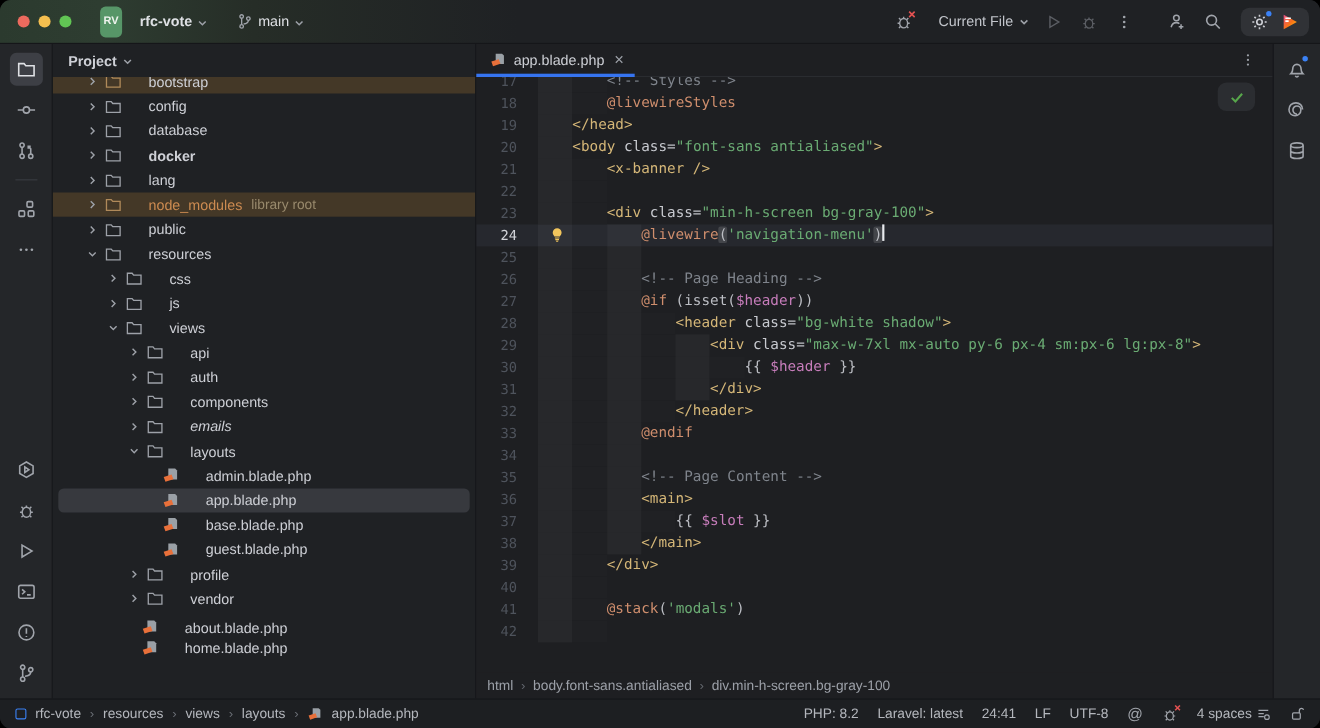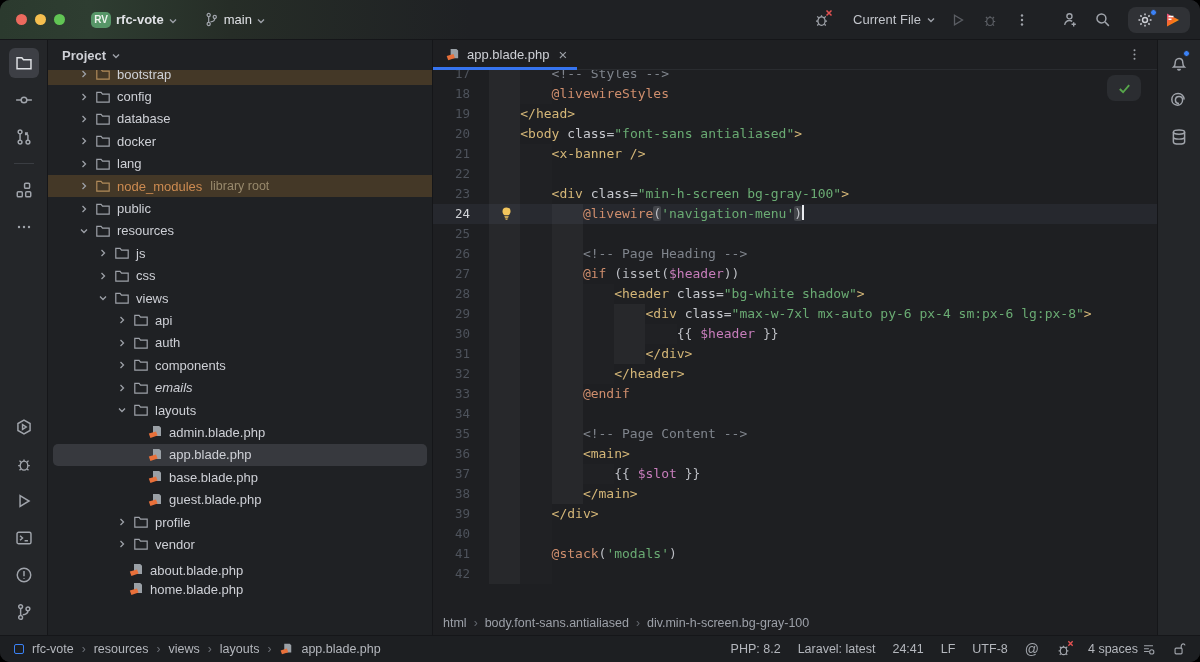--- a/index.html
+++ b/index.html
@@ -15,22 +15,22 @@
   .window{width:1200px;height:662px;border-radius:10px;overflow:hidden;background:var(--win);display:flex;flex-direction:column;}
   svg{display:block;}
   .ic{color:#a0a4ab;display:flex;align-items:center;justify-content:center;}
 
   
   .titlebar{height:40px;flex:0 0 40px;display:flex;align-items:center;
     background:linear-gradient(90deg,#2b3a2e 0px,#2e3d31 90px,#262d27 230px,#1f2124 470px,#1f2124 100%);
     border-bottom:1px solid var(--border);padding:0 10px 0 16px;}
   .traffic{display:flex;gap:8px;margin-right:26px;}
   .tl{width:11px;height:11px;border-radius:50%;}
-  .proj-badge{width:20px;height:16px;border-radius:5px;background:#579668;color:#eef3ee;font-size:10px;font-weight:bold;
-    display:flex;align-items:center;justify-content:center;margin-right:5px;}
+  .proj-badge{width:20px;height:28px;border-radius:5px;background:#579668;color:#eef3ee;font-size:10px;font-weight:bold;
+    display:flex;align-items:center;justify-content:center;margin-right:16px;}
   .tb-name{color:#dfe1e5;font-size:13px;font-weight:600;}
   .chev-s{margin:2px 0 0 4px;color:#9da1a8;}
   .tb-group{display:flex;align-items:center;}
   .branch{margin-left:26px;}
   .tb-spacer{flex:1;}
   .tb-btn{width:28px;height:28px;border-radius:6px;display:flex;align-items:center;justify-content:center;color:#a0a4ab;}
   .tb-btn.dis{color:#5b5e64;}
   .runconf{color:#c2c5cb;font-size:13px;margin:0 4px 0 14px;display:flex;align-items:center;gap:5px;}
   .tb-right{display:flex;align-items:center;gap:4px;}
   .pill{display:flex;align-items:center;gap:10px;background:#303236;border-radius:8px;padding:4px 8px;margin-left:8px;}
@@ -51,21 +51,21 @@
   .project{width:385px;background:var(--panel);border-right:1px solid var(--border);display:flex;flex-direction:column;min-height:0;}
   .p-head{height:30px;flex:0 0 30px;display:flex;align-items:center;padding-left:14px;color:var(--txt);font-size:13px;font-weight:700;}
   .tree{flex:1;overflow:hidden;position:relative;}
   .trow{height:22.4px;display:flex;align-items:center;font-size:13px;color:var(--txt);white-space:nowrap;}
   .trow.ignored{background:var(--ignored);}
   .trow.selected{background:var(--sel);border-radius:5px;margin:0 5px;}
   .trow.cut{margin-top:-7px;}
   .chev{width:18px;display:flex;align-items:center;color:#9da1a8;flex:0 0 18px;}
   .fspacer{width:13px;flex:0 0 13px;}
   .fico{width:21px;display:flex;align-items:center;flex:0 0 21px;color:#9da1a8;}
-  .tlabel{margin-left:1px;}
+  .tlabel{margin-left:19px;}
   .tsuffix{margin-left:8px;color:#98896c;font-size:12.5px;}
 
   
   .editor-col{flex:1;display:flex;flex-direction:column;min-width:0;background:var(--editor);}
   .tabbar{height:30px;flex:0 0 30px;display:flex;align-items:center;border-bottom:1px solid #2a2c30;}
   .tab{height:100%;display:flex;align-items:center;padding:0 10px 0 12px;position:relative;}
   .tab:after{content:"";position:absolute;left:0;right:0;bottom:-1px;height:3px;background:var(--accent);}
   .tab-title{font-size:13px;color:var(--txt);margin-left:7px;}
   .tab-close{margin-left:9px;color:#9da1a8;font-size:15px;line-height:1;}
   .tab-grow{flex:1;}
@@ -325,21 +325,21 @@
                 <polyline points="5.5,4 8.5,7 5.5,10" fill="none" stroke="currentColor" stroke-width="1.3"></polyline>
               </svg>
             </span>
             <span class="fico">
               <svg width="16" height="16" viewBox="0 0 16 16" fill="none" stroke="#9da1a8" stroke-width="1.2">
                 <path d="M1.8 13.2V3.4h4.3l1.4 1.7h6.7v8.1z"></path>
               </svg>
             </span>
             <span class="tlabel">database</span>
           </div>
-          <div class="trow" style="padding-left: 29px;">
+          <div class="trow" style="padding-left: 29px; font-weight: bold;">
             <span class="chev">
               <svg width="14" height="14" viewBox="0 0 14 14">
                 <polyline points="5.5,4 8.5,7 5.5,10" fill="none" stroke="currentColor" stroke-width="1.3"></polyline>
               </svg>
             </span>
             <span class="fico">
               <svg width="16" height="16" viewBox="0 0 16 16" fill="none" stroke="#9da1a8" stroke-width="1.2">
                 <path d="M1.8 13.2V3.4h4.3l1.4 1.7h6.7v8.1z"></path>
               </svg>
             </span>
@@ -402,34 +402,34 @@
             <span class="chev">
               <svg width="14" height="14" viewBox="0 0 14 14">
                 <polyline points="5.5,4 8.5,7 5.5,10" fill="none" stroke="currentColor" stroke-width="1.3"></polyline>
               </svg>
             </span>
             <span class="fico">
               <svg width="16" height="16" viewBox="0 0 16 16" fill="none" stroke="#9da1a8" stroke-width="1.2">
                 <path d="M1.8 13.2V3.4h4.3l1.4 1.7h6.7v8.1z"></path>
               </svg>
             </span>
+            <span class="tlabel">css</span>
+          </div>
+          <div class="trow" style="padding-left: 48px;">
+            <span class="chev">
+              <svg width="14" height="14" viewBox="0 0 14 14">
+                <polyline points="5.5,4 8.5,7 5.5,10" fill="none" stroke="currentColor" stroke-width="1.3"></polyline>
+              </svg>
+            </span>
+            <span class="fico">
+              <svg width="16" height="16" viewBox="0 0 16 16" fill="none" stroke="#9da1a8" stroke-width="1.2">
+                <path d="M1.8 13.2V3.4h4.3l1.4 1.7h6.7v8.1z"></path>
+              </svg>
+            </span>
             <span class="tlabel">js</span>
-          </div>
-          <div class="trow" style="padding-left: 48px;">
-            <span class="chev">
-              <svg width="14" height="14" viewBox="0 0 14 14">
-                <polyline points="5.5,4 8.5,7 5.5,10" fill="none" stroke="currentColor" stroke-width="1.3"></polyline>
-              </svg>
-            </span>
-            <span class="fico">
-              <svg width="16" height="16" viewBox="0 0 16 16" fill="none" stroke="#9da1a8" stroke-width="1.2">
-                <path d="M1.8 13.2V3.4h4.3l1.4 1.7h6.7v8.1z"></path>
-              </svg>
-            </span>
-            <span class="tlabel">css</span>
           </div>
           <div class="trow" style="padding-left: 48px;">
             <span class="chev">
               <svg width="14" height="14" viewBox="0 0 14 14">
                 <polyline points="4,5.5 7,8.5 10,5.5" fill="none" stroke="currentColor" stroke-width="1.3"></polyline>
               </svg>
             </span>
             <span class="fico">
               <svg width="16" height="16" viewBox="0 0 16 16" fill="none" stroke="#9da1a8" stroke-width="1.2">
                 <path d="M1.8 13.2V3.4h4.3l1.4 1.7h6.7v8.1z"></path>

